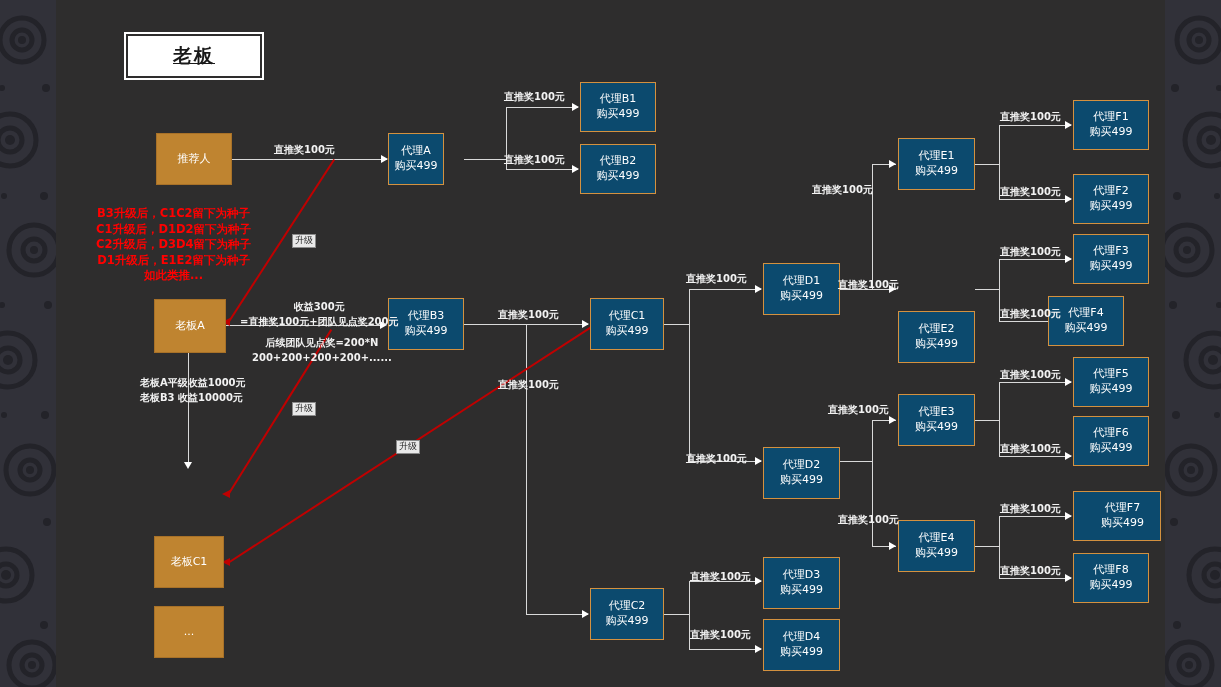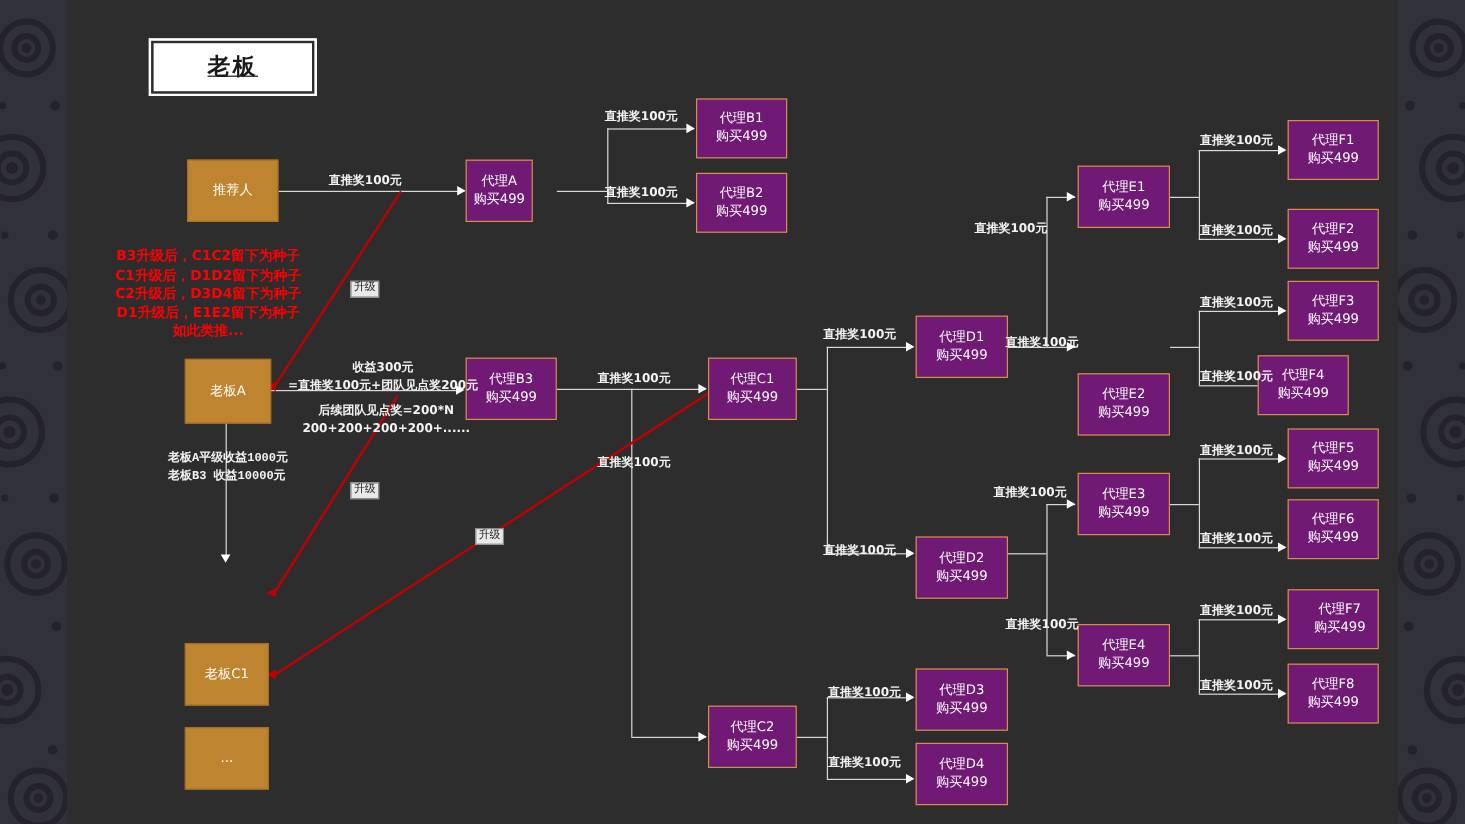--- a/index.html
+++ b/index.html
@@ -40,21 +40,21 @@
   .node{
     position:absolute;
     box-sizing:border-box;
     display:flex;flex-direction:column;
     align-items:center;justify-content:center;
     color:#ffffff;
     font-size:11px;line-height:1.35;
     text-align:center;
     border:1px solid #b8813a;
   }
-  .node.agent{background:#701a75;border-color:#d4913f;}
+  .node.agent{background:#0c4a6e;border-color:#d4913f;}
   .node.boss{background:#bf8430;border-color:#a87128;}
   .node .l1{display:block;}
   .node .l2{display:block;}
 
   
   .ln{position:absolute;background:#d9d9d9;}
   .ln.h{height:1px;}
   .ln.v{width:1px;}
   .arrow{
     position:absolute;width:0;height:0;
@@ -92,21 +92,21 @@
     border:1px solid #8a8a8a;
     white-space:nowrap;line-height:1.3;
   }
 
   
   .note{
     position:absolute;white-space:nowrap;
     color:#f2f2f2;font-size:10px;line-height:1.45;
     text-align:center;font-weight:600;
   }
-  .note.left{text-align:left;font-family:Liberation Mono, monospace;}
+  .note.left{text-align:left;}
   .note.red{
     color:#ff0000;font-weight:bold;font-size:11.5px;
     line-height:1.35;text-align:center;
   }
 </style>
 </head>
 <body>
 
 <div id="stage">
 
@@ -378,21 +378,21 @@
     <span class="l2">购买499</span>
   </div>
   <div class="node agent" style="left:1073px;top:357px;width:76px;height:50px;">
     <span class="l1">代理F5</span>
     <span class="l2">购买499</span>
   </div>
   <div class="node agent" style="left:1073px;top:416px;width:76px;height:50px;">
     <span class="l1">代理F6</span>
     <span class="l2">购买499</span>
   </div>
-  <div class="node agent" style="left:1073px;top:491px;width:76px;height:50px;padding-left:11px;">
+  <div class="node agent" style="left:1073px;top:491px;width:88px;height:50px;padding-left:11px;">
     <span class="l1">代理F7</span>
     <span class="l2">购买499</span>
   </div>
   <div class="node agent" style="left:1073px;top:553px;width:76px;height:50px;">
     <span class="l1">代理F8</span>
     <span class="l2">购买499</span>
   </div>
 
   <div class="elabel" style="left:274px;top:143px;">直推奖100元</div>
   <div class="elabel" style="left:504px;top:90px;">直推奖100元</div>

